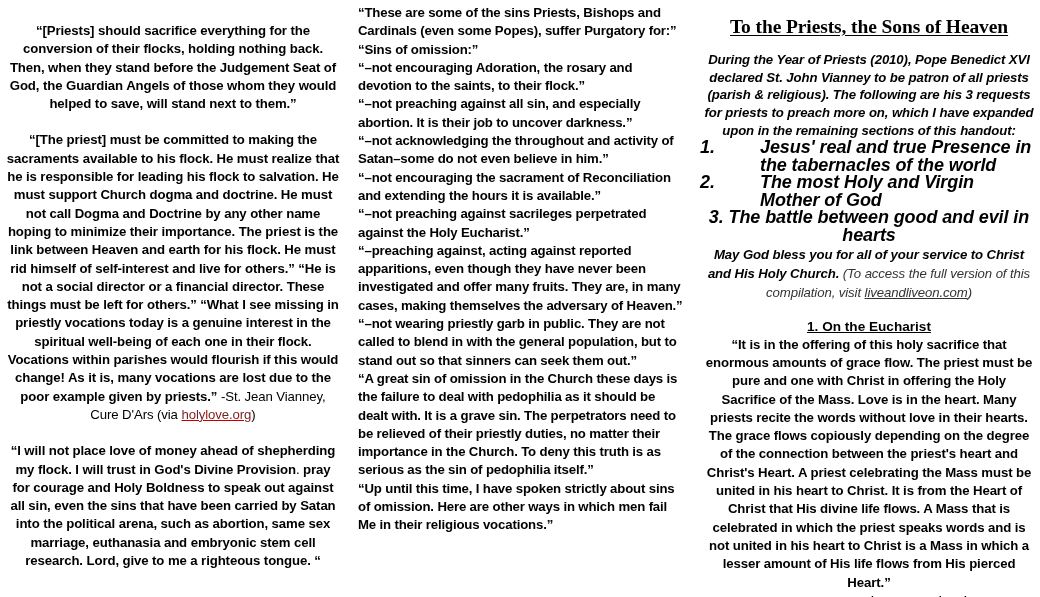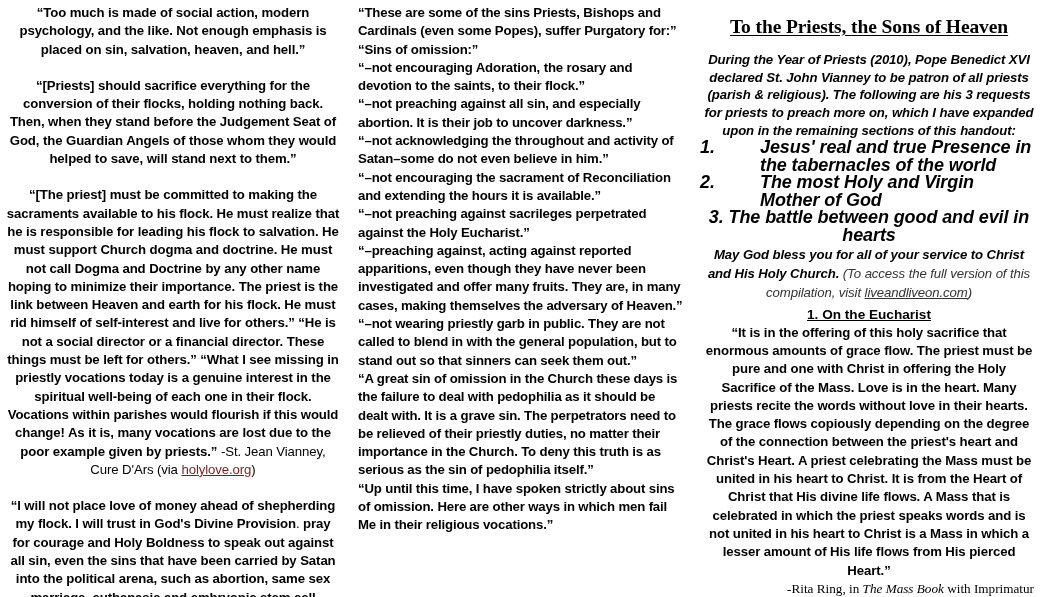--- a/index.html
+++ b/index.html
@@ -138,41 +138,40 @@
     font-style: italic;
     color: #333333;
   }
   .section-head {
     font-weight: bold;
     font-size: 13.6px;
     line-height: 19px;
     text-align: center;
     text-decoration: underline;
     text-underline-offset: 1px;
-    margin-top: 3px;
+    margin-top: 15px;
   }
   .byline {
     font-weight: normal;
     font-size: 13.2px;
     line-height: 18.3px;
     text-align: right;
     font-family: Liberation Serif, serif;
   }
   .byline em {
     font-style: italic;
   }
 </style>
 </head>
 <body>
 
 <div class="page">
 
   <div class="column col-1">
 
-    <p class="blk">“Too much is made of social action, modern psychology, and the like. Not enough emphasis is placed on sin, salvation, heaven, and hell.”</p>
 
     <div class="gap"></div>
 
     <p class="blk">“[Priests] should sacrifice everything for the conversion of their flocks, holding nothing back. Then, when they stand before the Judgement Seat of God, the Guardian Angels of those whom they would helped to save, will stand next to them.”</p>
 
     <div class="gap"></div>
 
     <p class="blk"><span>“[The priest] must be committed to making the sacraments available to his flock. He must realize that he is responsible for leading his flock to salvation. He must support Church dogma and doctrine. He must not call Dogma and Doctrine by any other name hoping to minimize their importance. The priest is the link between Heaven and earth for his flock. He must rid himself of self-interest and live for others.” “He is not a social director or a financial director. These things must be left for others.” “What I see missing in priestly vocations today is a genuine interest in the spiritual well-being of each one in their flock. Vocations within parishes would flourish if this would change! As it is, many vocations are lost due to the poor example given by priests.” </span><span class="attrib">-St. Jean Vianney, Cure D'Ars (via </span><a class="link attrib" href="#">holylove.org</a><span class="attrib">)</span></p>
 
     <div class="gap"></div>

